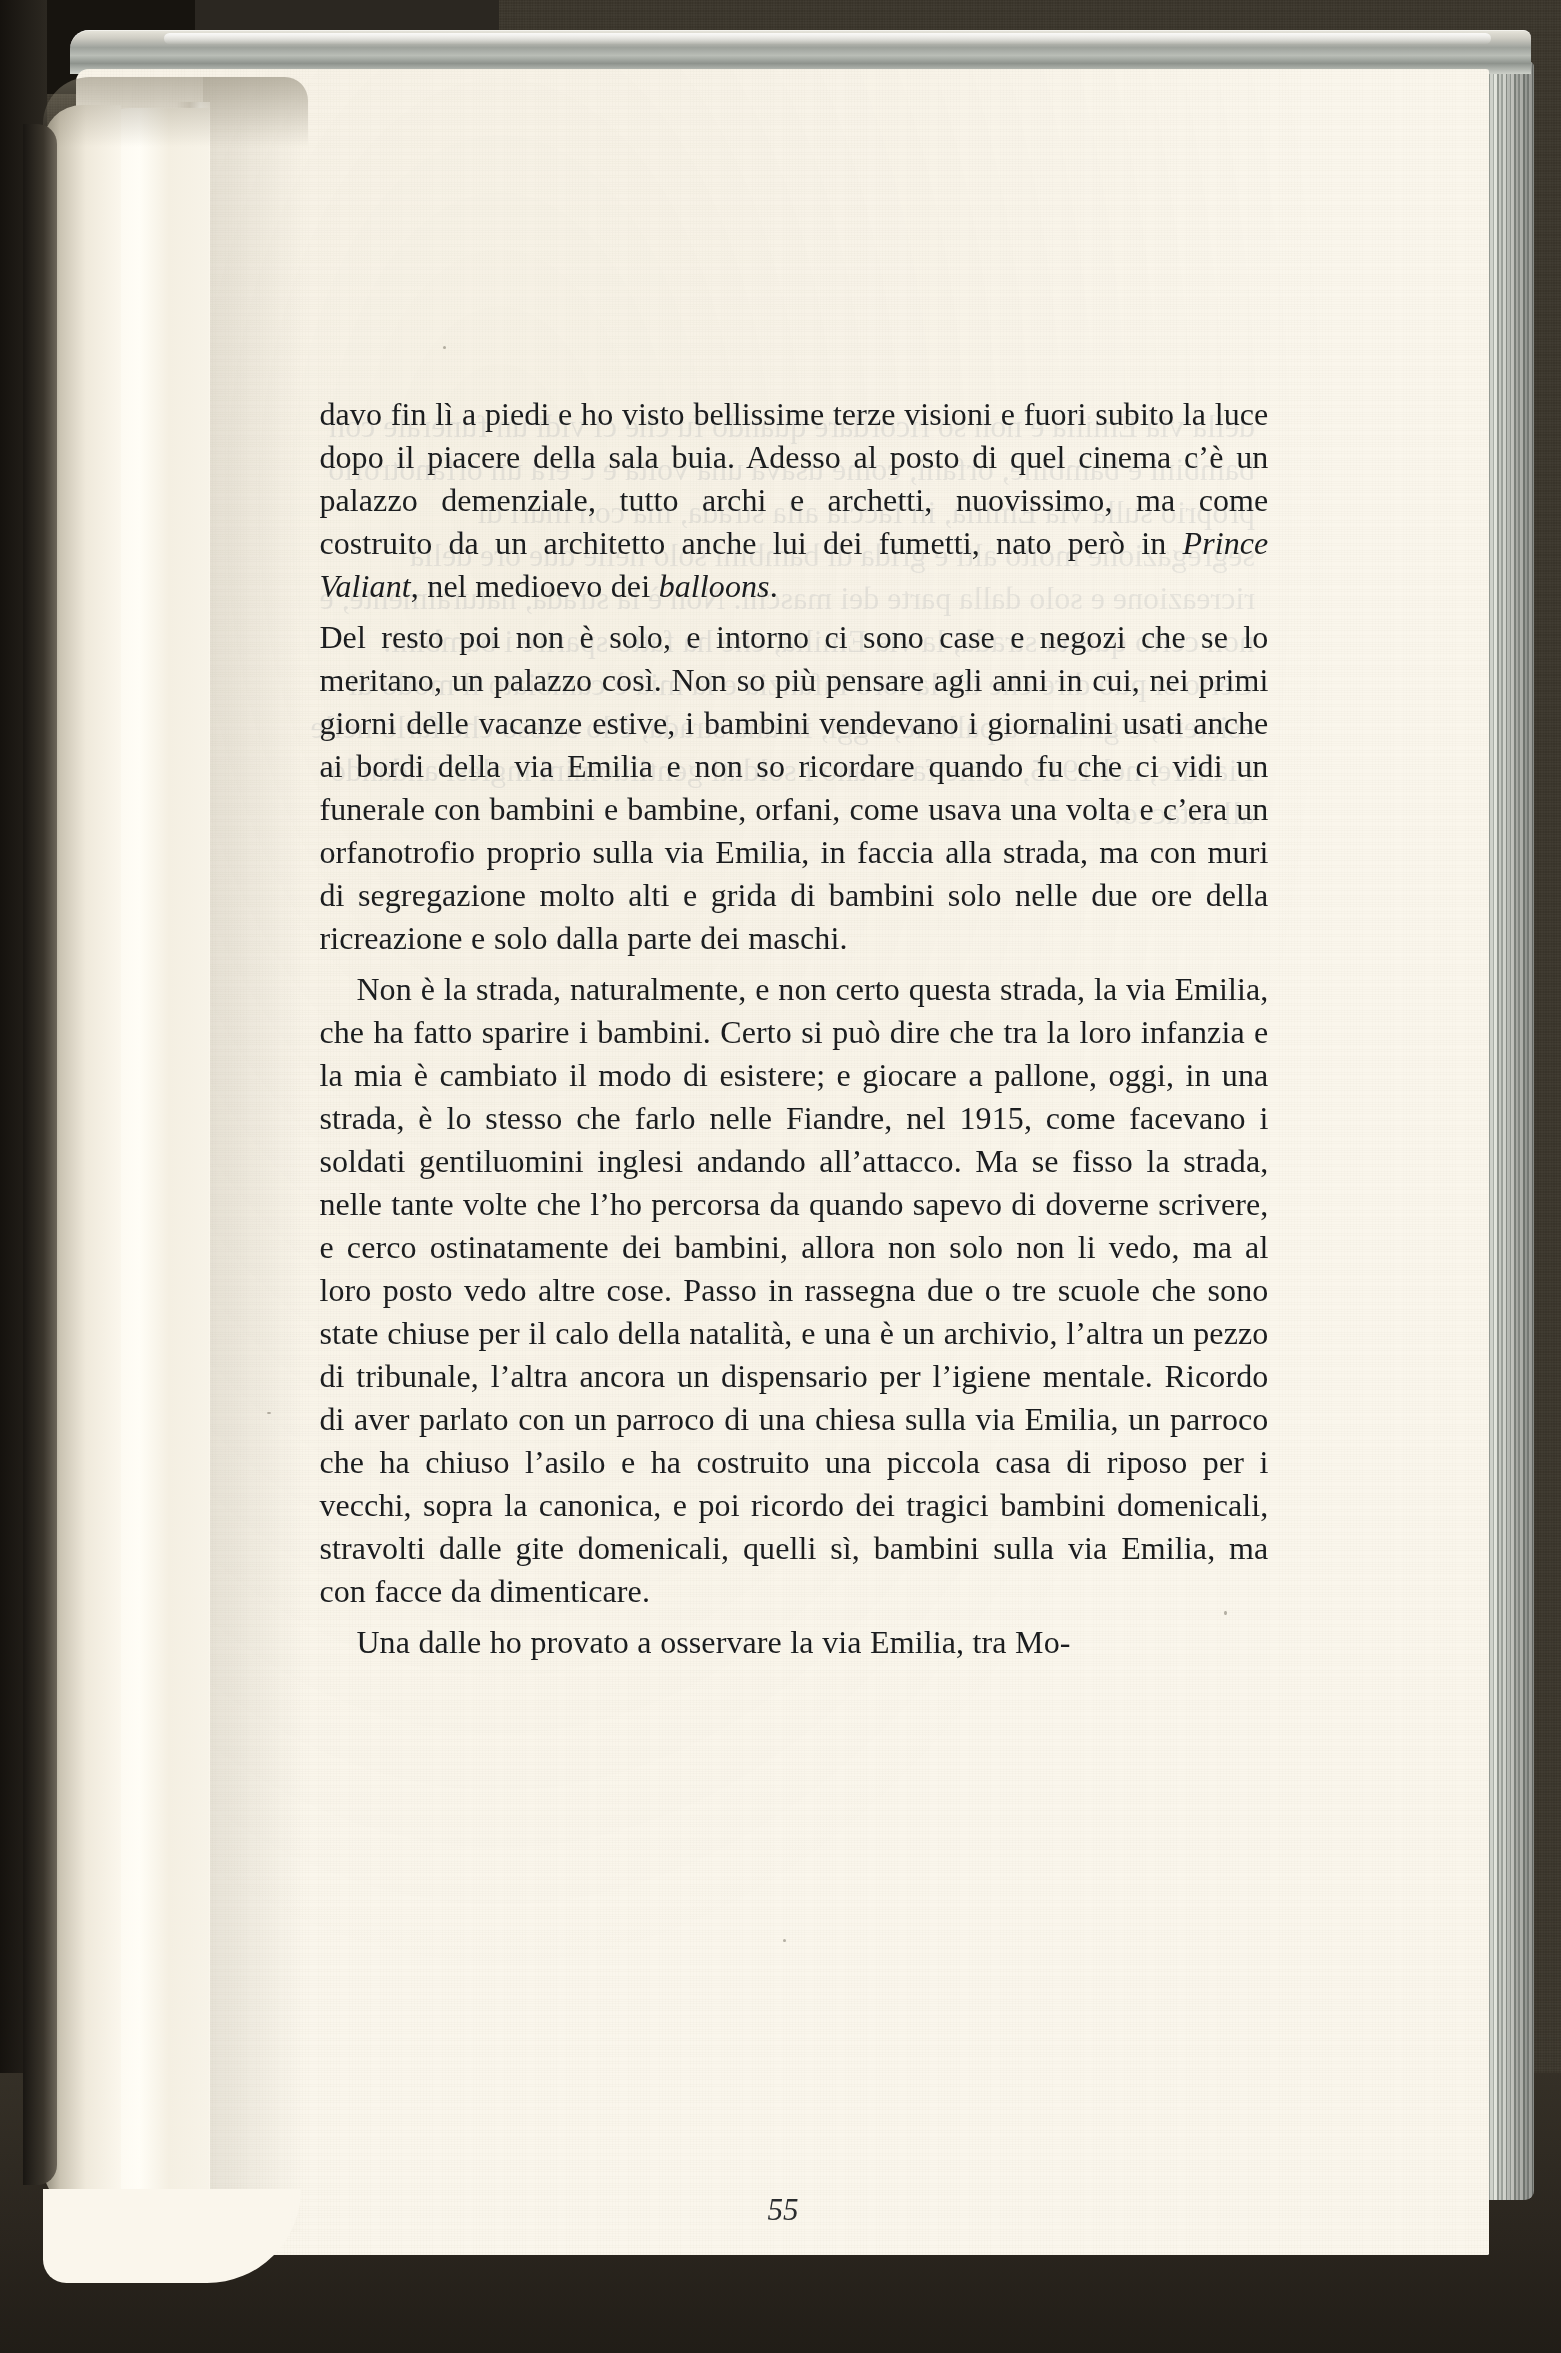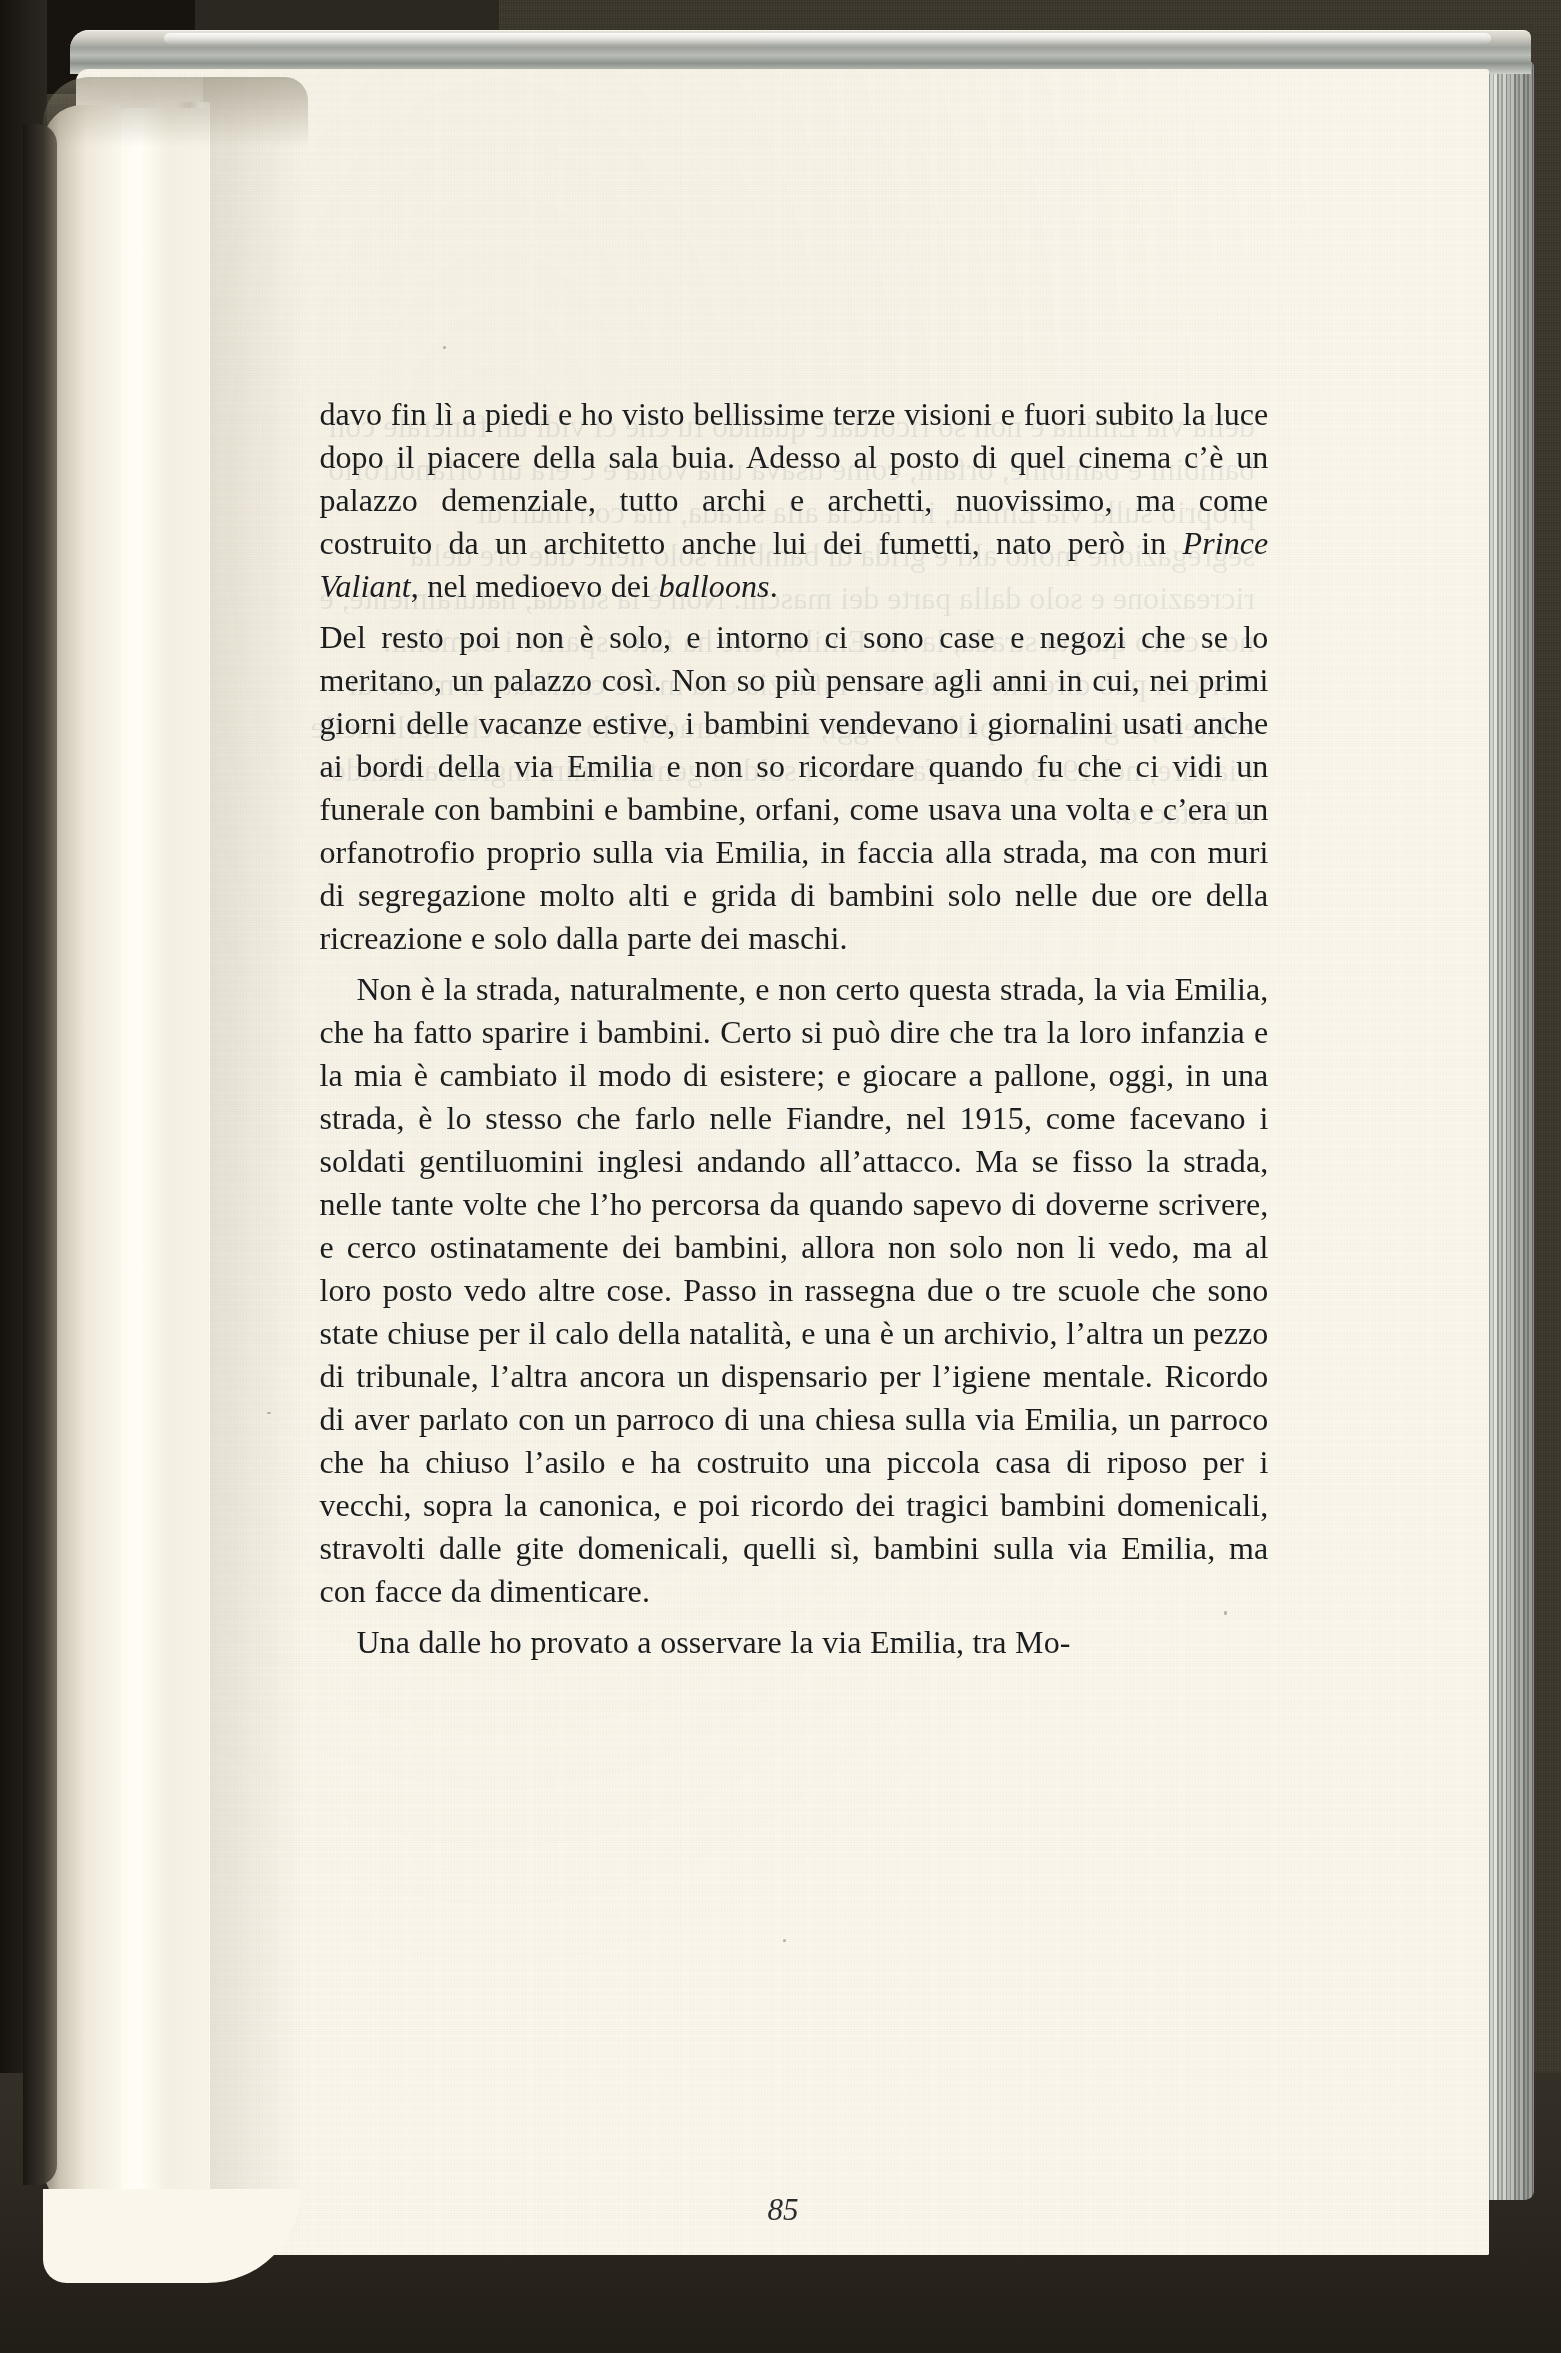--- a/index.html
+++ b/index.html
@@ -309,21 +309,21 @@
         <p class="para"><span>davo fin lì a piedi e ho visto bellissime terze visioni e fuori subito la luce dopo il piacere della sala buia. Adesso al posto di quel cinema c’è un palazzo demenziale, tutto archi e archetti, nuovissimo, ma come costruito da un architetto anche lui dei fumetti, nato però in </span><i>Prince Valiant</i><span>, nel medioevo dei </span><i>balloons</i><span>.</span></p>
 
         <p class="para">Del resto poi non è solo, e intorno ci sono case e negozi che se lo meritano, un palazzo così. Non so più pensare agli anni in cui, nei primi giorni delle vacanze estive, i bambini vendevano i giornalini usati anche ai bordi della via Emilia e non so ricordare quando fu che ci vidi un funerale con bambini e bambine, orfani, come usava una volta e c’era un orfanotrofio proprio sulla via Emilia, in faccia alla strada, ma con muri di segregazione molto alti e grida di bambini solo nelle due ore della ricreazione e solo dalla parte dei maschi.</p>
 
         <p class="para indent">Non è la strada, naturalmente, e non certo questa strada, la via Emilia, che ha fatto sparire i bambini. Certo si può dire che tra la loro infanzia e la mia è cambiato il modo di esistere; e giocare a pallone, oggi, in una strada, è lo stesso che farlo nelle Fiandre, nel 1915, come facevano i soldati gentiluomini inglesi andando all’attacco. Ma se fisso la strada, nelle tante volte che l’ho percorsa da quando sapevo di doverne scrivere, e cerco ostinatamente dei bambini, allora non solo non li vedo, ma al loro posto vedo altre cose. Passo in rassegna due o tre scuole che sono state chiuse per il calo della natalità, e una è un archivio, l’altra un pezzo di tribunale, l’altra ancora un dispensario per l’igiene mentale. Ricordo di aver parlato con un parroco di una chiesa sulla via Emilia, un parroco che ha chiuso l’asilo e ha costruito una piccola casa di riposo per i vecchi, sopra la canonica, e poi ricordo dei tragici bambini domenicali, stravolti dalle gite domenicali, quelli sì, bambini sulla via Emilia, ma con facce da dimenticare.</p>
 
         <p class="para indent">Una dalle ho provato a osservare la via Emilia, tra Mo-</p>
 
       </div>
 
-      <div class="folio">85</div>
+      <div class="folio">55</div>
 
       <div class="speck" style="left:367px; top:277px; width:3.1px; height:3.1px;"></div>
       <div class="speck" style="left:1034px; top:828px; width:2.3px; height:2.3px;"></div>
       <div class="speck" style="left:191px; top:1343px; width:3.9px; height:2.3px;"></div>
       <div class="speck" style="left:707px; top:1870px; width:3.1px; height:3.1px;"></div>
       <div class="speck" style="left:1148px; top:1542px; width:2.3px; height:3.9px;"></div>
     </div>
 
     <div class="gutter-inner-shadow"></div>
     <div class="gutter-fold"></div>

